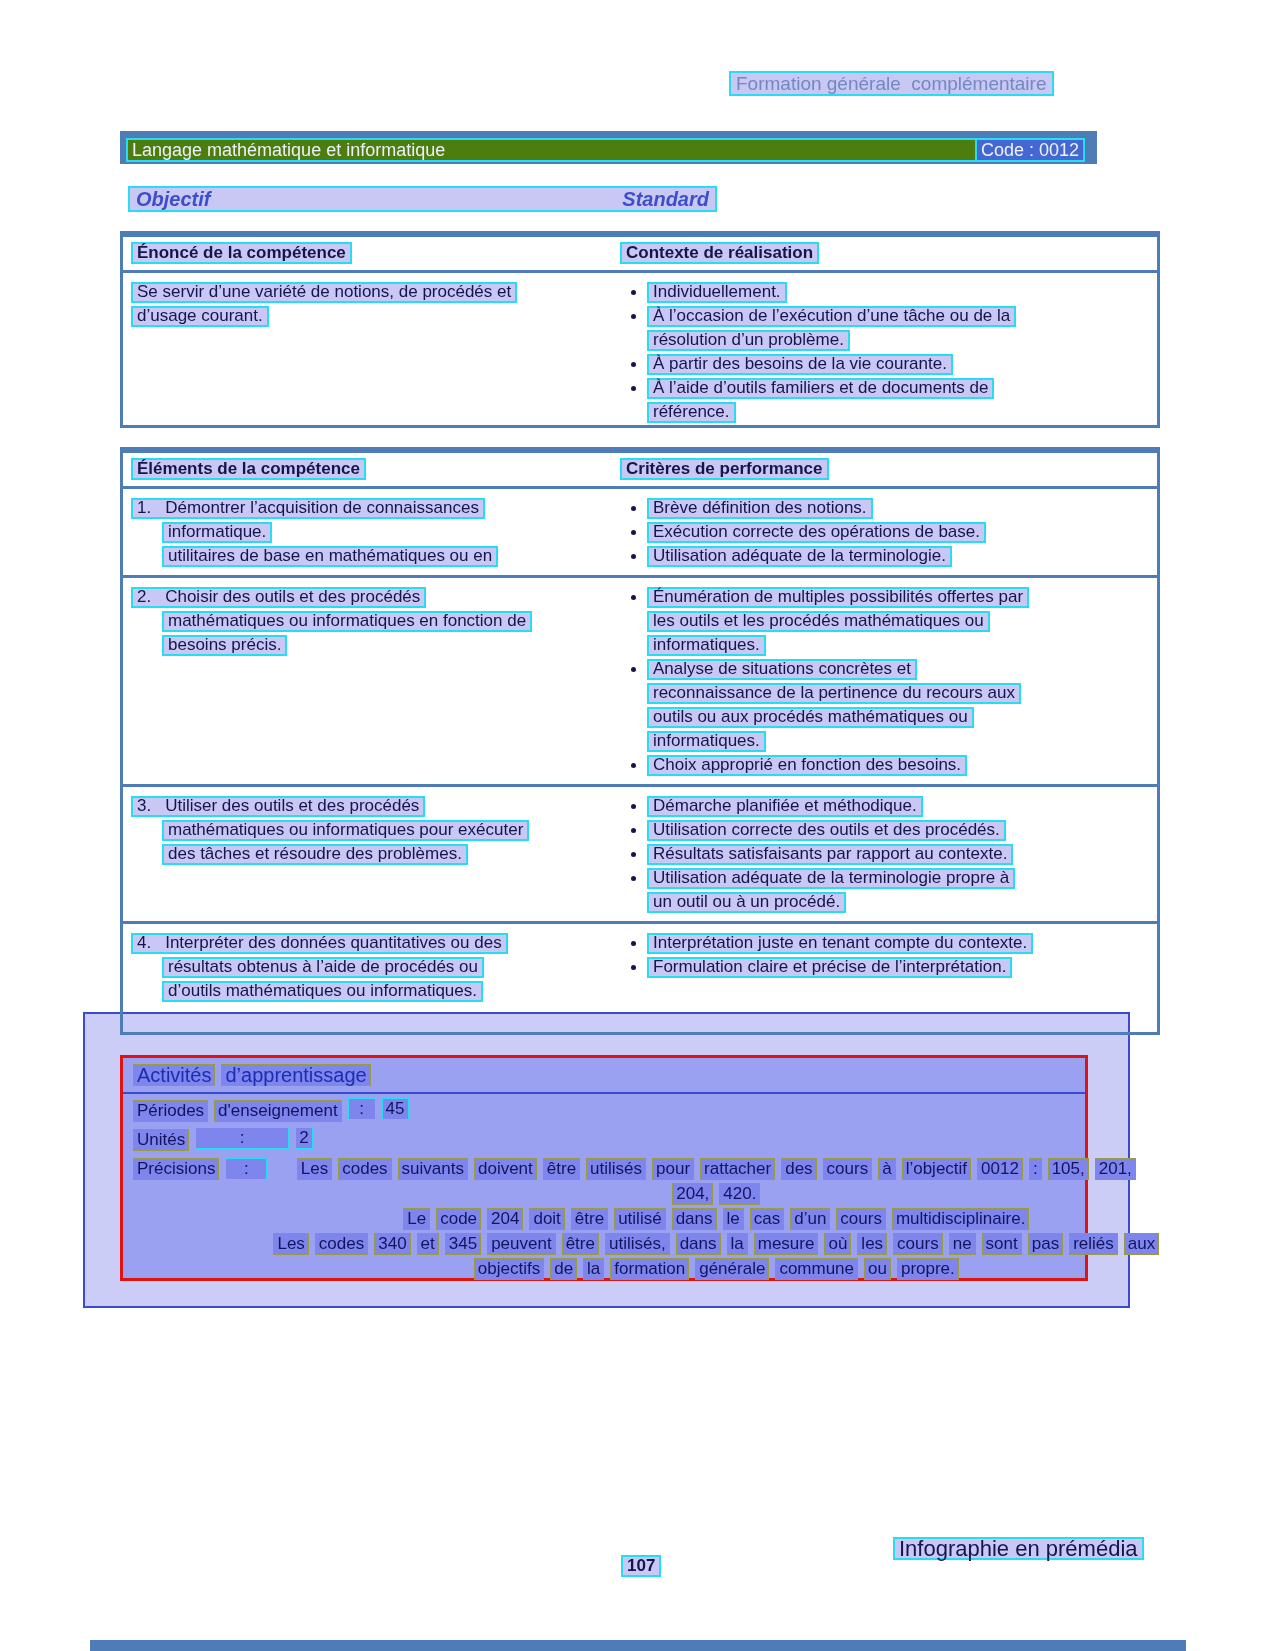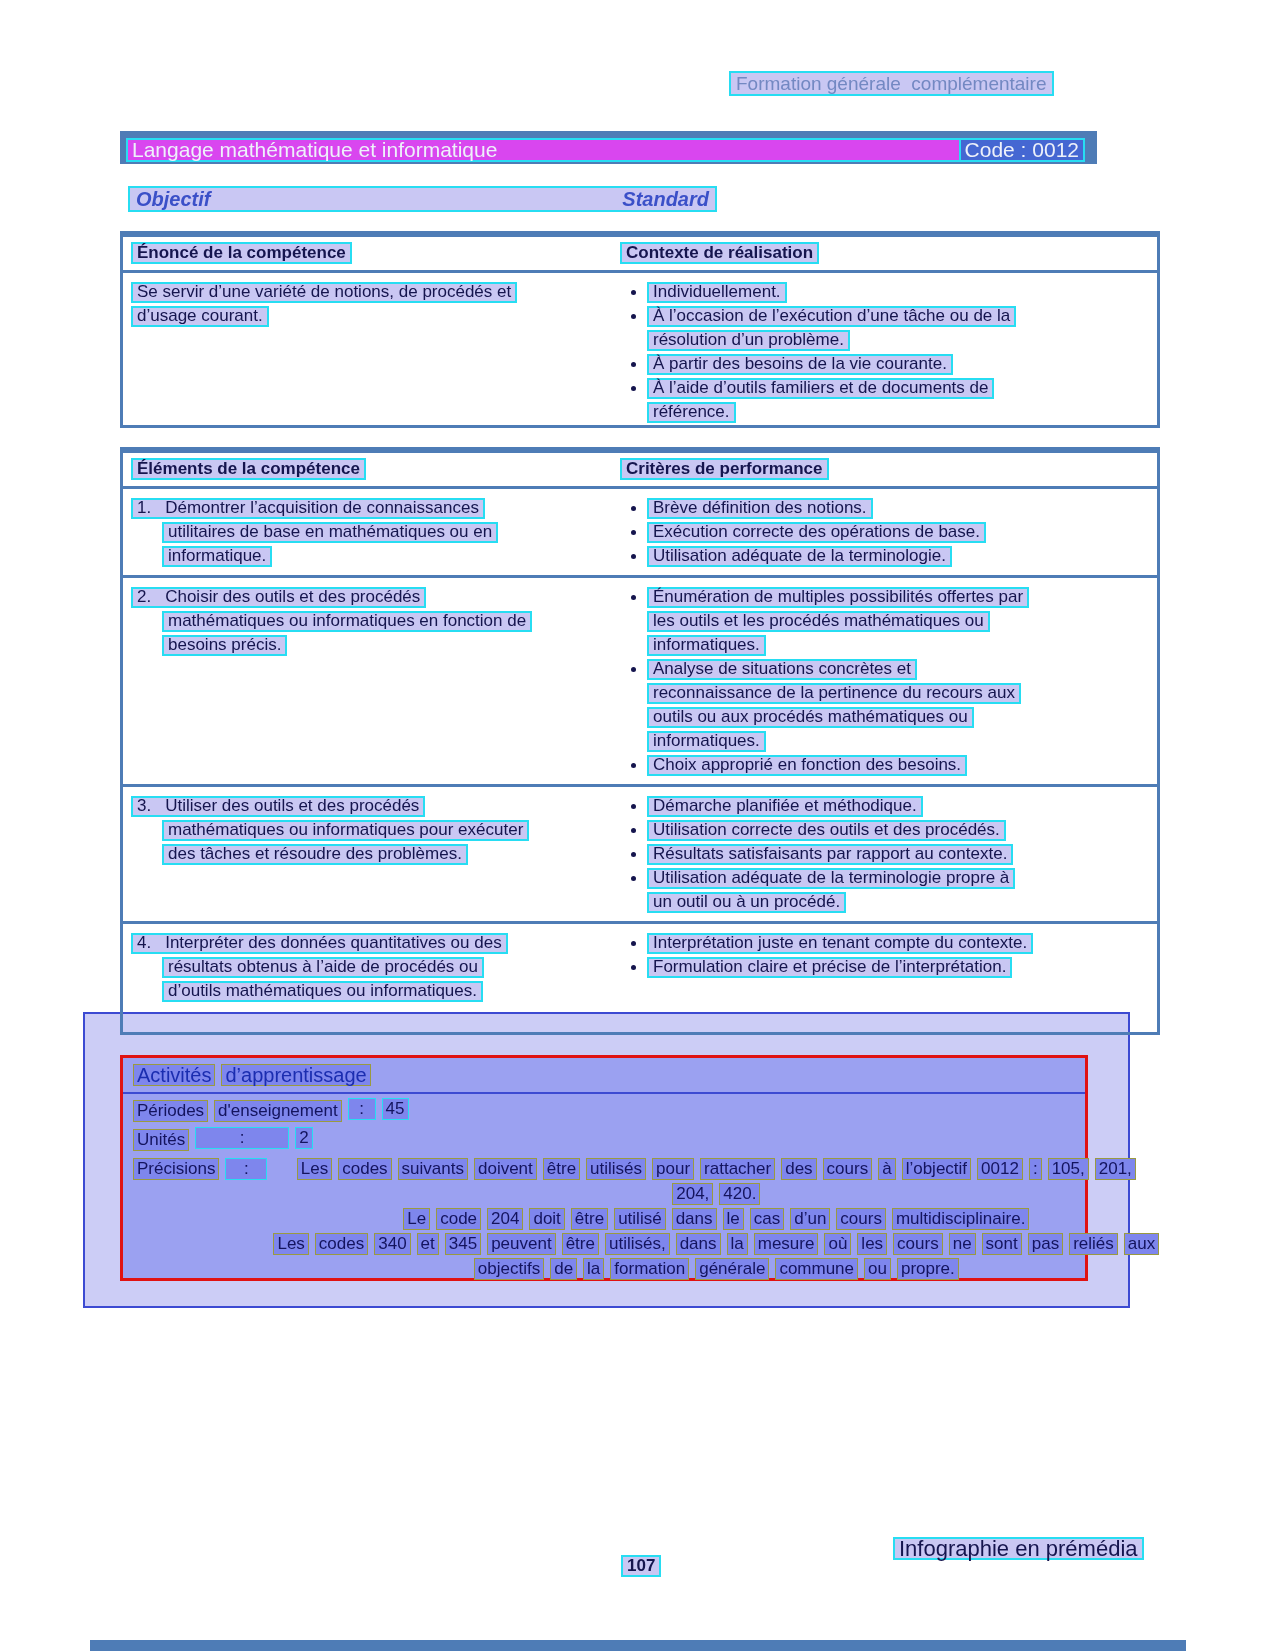--- a/index.html
+++ b/index.html
@@ -26,23 +26,23 @@
     position:absolute; left:729px; top:71px; height:25px;
     background:#c9c7f3; border:2px solid #27ddf2; box-sizing:border-box;
     color:#7388c2; font-size:19px; display:flex; align-items:center;
     padding:0 5px; white-space:pre;
   }
 
   
   #banner { position:absolute; left:120px; top:131px; width:977px; height:33px; background:#4e7cb6; }
   #banner-strip {
     position:absolute; left:6px; top:7px; right:12px; height:24px;
-    background:#d946ef; border:2px solid #27ddf2; box-sizing:border-box;
+    background:#4d7c0f; border:2px solid #27ddf2; box-sizing:border-box;
     display:flex; align-items:center; justify-content:space-between;
-    color:#edf1fa; font-size:21px; padding-left:4px;
+    color:#edf1fa; font-size:18px; padding-left:4px;
   }
   #banner-code {
     height:24px; margin:-2px; display:flex; align-items:center;
     border:2px solid #27ddf2; background:#4567d2; padding:0 4px; box-sizing:border-box;
   }
 
   
   #objbar {
     position:absolute; left:128px; top:186px; width:589px; height:26px;
     background:#c9c7f3; border:2px solid #27ddf2; box-sizing:border-box;
@@ -185,24 +185,24 @@
       <div class="cl"><span class="chip bold">Éléments de la compétence</span></div>
       <div class="cr"><span class="chip bold">Critères de performance</span></div>
     </div>
 
     <div class="trow">
       <div class="cl">
         <div class="line">
             <span class="chip"><span class="numspan">1.</span><span>Démontrer l’acquisition de connaissances</span></span>
           </div>
         <div class="line ind">
+            <span class="chip">informatique.</span>
+          </div>
+        <div class="line ind">
             <span class="chip">utilitaires de base en mathématiques ou en</span>
-          </div>
-        <div class="line ind">
-            <span class="chip">informatique.</span>
           </div>
       </div>
       <div class="cr">
         <div class="line">
             <span class="dot-slot">
               <span class="dot"></span>
             </span>
             <span class="chip">Brève définition des notions.</span>
           </div>
         <div class="line">

